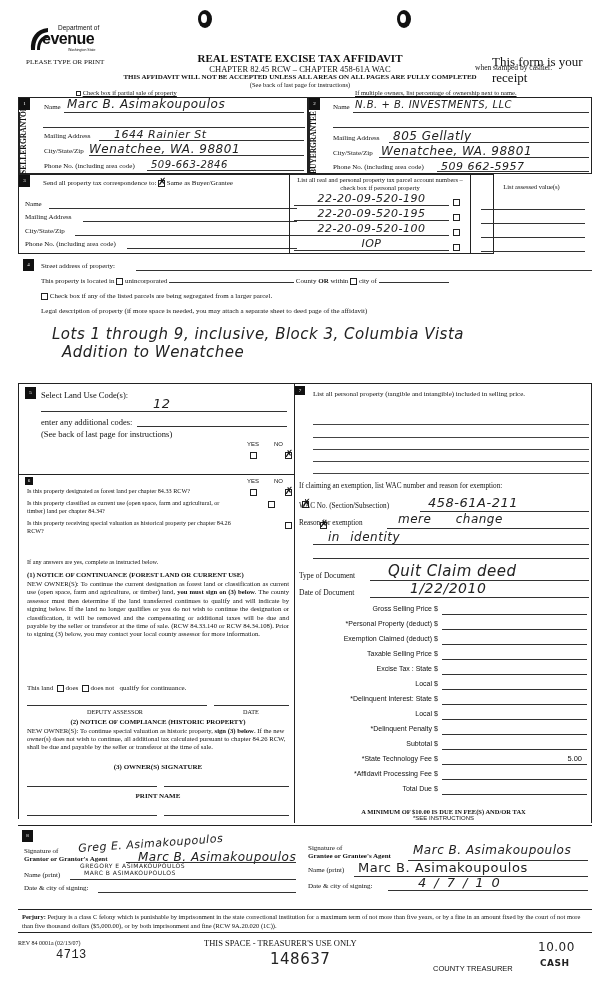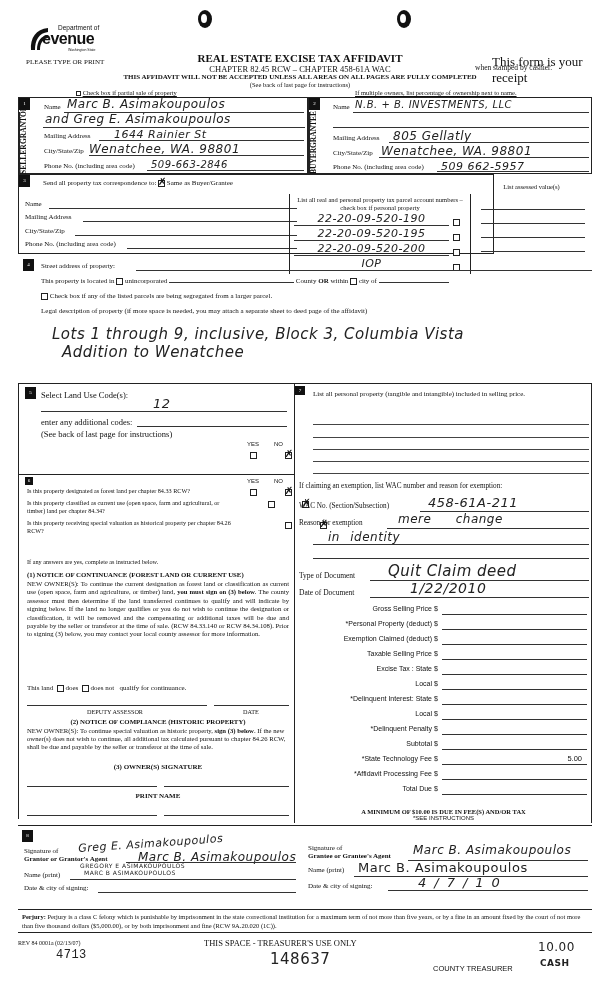--- a/index.html
+++ b/index.html
@@ -57,21 +57,20 @@
 <div class="abs" style="left:18px; top:97px; width:290px; height:77px; border:1px solid #222;">
   <div class="secnum" style="left:0; top:0;">1</div>
   <div class="abs vert bold" style="left:0; top:14px; width:20px; height:62px; border-right:1px solid #222; display:flex; flex-direction:row;">
     <span>SELLER</span>
       <span>GRANTOR</span>
   </div>
   <div class="abs lbl" style="left:25px; top:5px;">Name</div>
   <div class="abs line" style="left:45px; top:14px; width:240px;"></div>
   <div class="abs hand" style="left:48px; top:-1px; font-size:12px;">Marc B. Asimakoupoulos</div>
   <div class="abs line" style="left:24px; top:29px; width:262px;"></div>
-  <div class="abs hand" style="left:26px; top:14px; font-size:12px;">and Greg E. Asimakoupoulos</div>
   <div class="abs lbl" style="left:25px; top:34px;">Mailing Address</div>
   <div class="abs line" style="left:80px; top:42px; width:205px;"></div>
   <div class="abs hand" style="left:95px; top:30px; font-size:11px;">1644 Rainier St</div>
   <div class="abs lbl" style="left:25px; top:49px;">City/State/Zip</div>
   <div class="abs line" style="left:70px; top:57px; width:215px;"></div>
   <div class="abs hand" style="left:70px; top:44px; font-size:12px;">Wenatchee, WA. 98801</div>
   <div class="abs lbl" style="left:25px; top:64px;">Phone No. (including area code)</div>
   <div class="abs line" style="left:128px; top:72px; width:157px;"></div>
   <div class="abs hand" style="left:132px; top:61px; font-size:10px;">509-663-2846</div>
 </div>
@@ -106,35 +105,35 @@
   </div>
   <div class="abs lbl" style="left:6px; top:25px;">Name</div>
   <div class="abs line" style="left:30px; top:33px; width:248px;"></div>
   <div class="abs lbl" style="left:6px; top:38px;">Mailing Address</div>
   <div class="abs line" style="left:64px; top:46px; width:214px;"></div>
   <div class="abs lbl" style="left:6px; top:52px;">City/State/Zip</div>
   <div class="abs line" style="left:56px; top:60px; width:222px;"></div>
   <div class="abs lbl" style="left:6px; top:65px;">Phone No. (including area code)</div>
   <div class="abs line" style="left:108px; top:73px; width:170px;"></div>
 
-  <div class="abs" style="left:270px; top:-1px; width:182px; height:80px; border-left:1px solid #222; border-right:1px solid #222;margin-top:20px;">
+  <div class="abs" style="left:270px; top:-1px; width:182px; height:80px; border-left:1px solid #222; border-right:1px solid #222;">
     <div class="abs center" style="left:4px; top:2px; width:172px; font-size:6.5px; line-height:8px;">List all real and personal property tax parcel account numbers – check box if personal property</div>
     <div>
       <div class="abs" style="left:0; top:18px; width:180px; height:15px;">
         <div class="abs hand center" style="left:4px; top:0; width:155px; font-size:11px;">22-20-09-520-190</div>
         <div class="abs line" style="left:4px; top:13px; width:155px;"></div>
         <span class="box abs" style="left:163px; top:6px;"></span>
       </div>
       <div class="abs" style="left:0; top:33px; width:180px; height:15px;">
         <div class="abs hand center" style="left:4px; top:0; width:155px; font-size:11px;">22-20-09-520-195</div>
         <div class="abs line" style="left:4px; top:13px; width:155px;"></div>
         <span class="box abs" style="left:163px; top:6px;"></span>
       </div>
       <div class="abs" style="left:0; top:48px; width:180px; height:15px;">
-        <div class="abs hand center" style="left:4px; top:0; width:155px; font-size:11px;">22-20-09-520-200</div>
+        <div class="abs hand center" style="left:4px; top:0; width:155px; font-size:11px;">22-20-09-520-100</div>
         <div class="abs line" style="left:4px; top:13px; width:155px;"></div>
         <span class="box abs" style="left:163px; top:6px;"></span>
       </div>
       <div class="abs" style="left:0; top:63px; width:180px; height:15px;">
         <div class="abs hand center" style="left:4px; top:0; width:155px; font-size:11px;">IOP</div>
         <div class="abs line" style="left:4px; top:13px; width:155px;"></div>
         <span class="box abs" style="left:163px; top:6px;"></span>
       </div>
     </div>
   </div>

